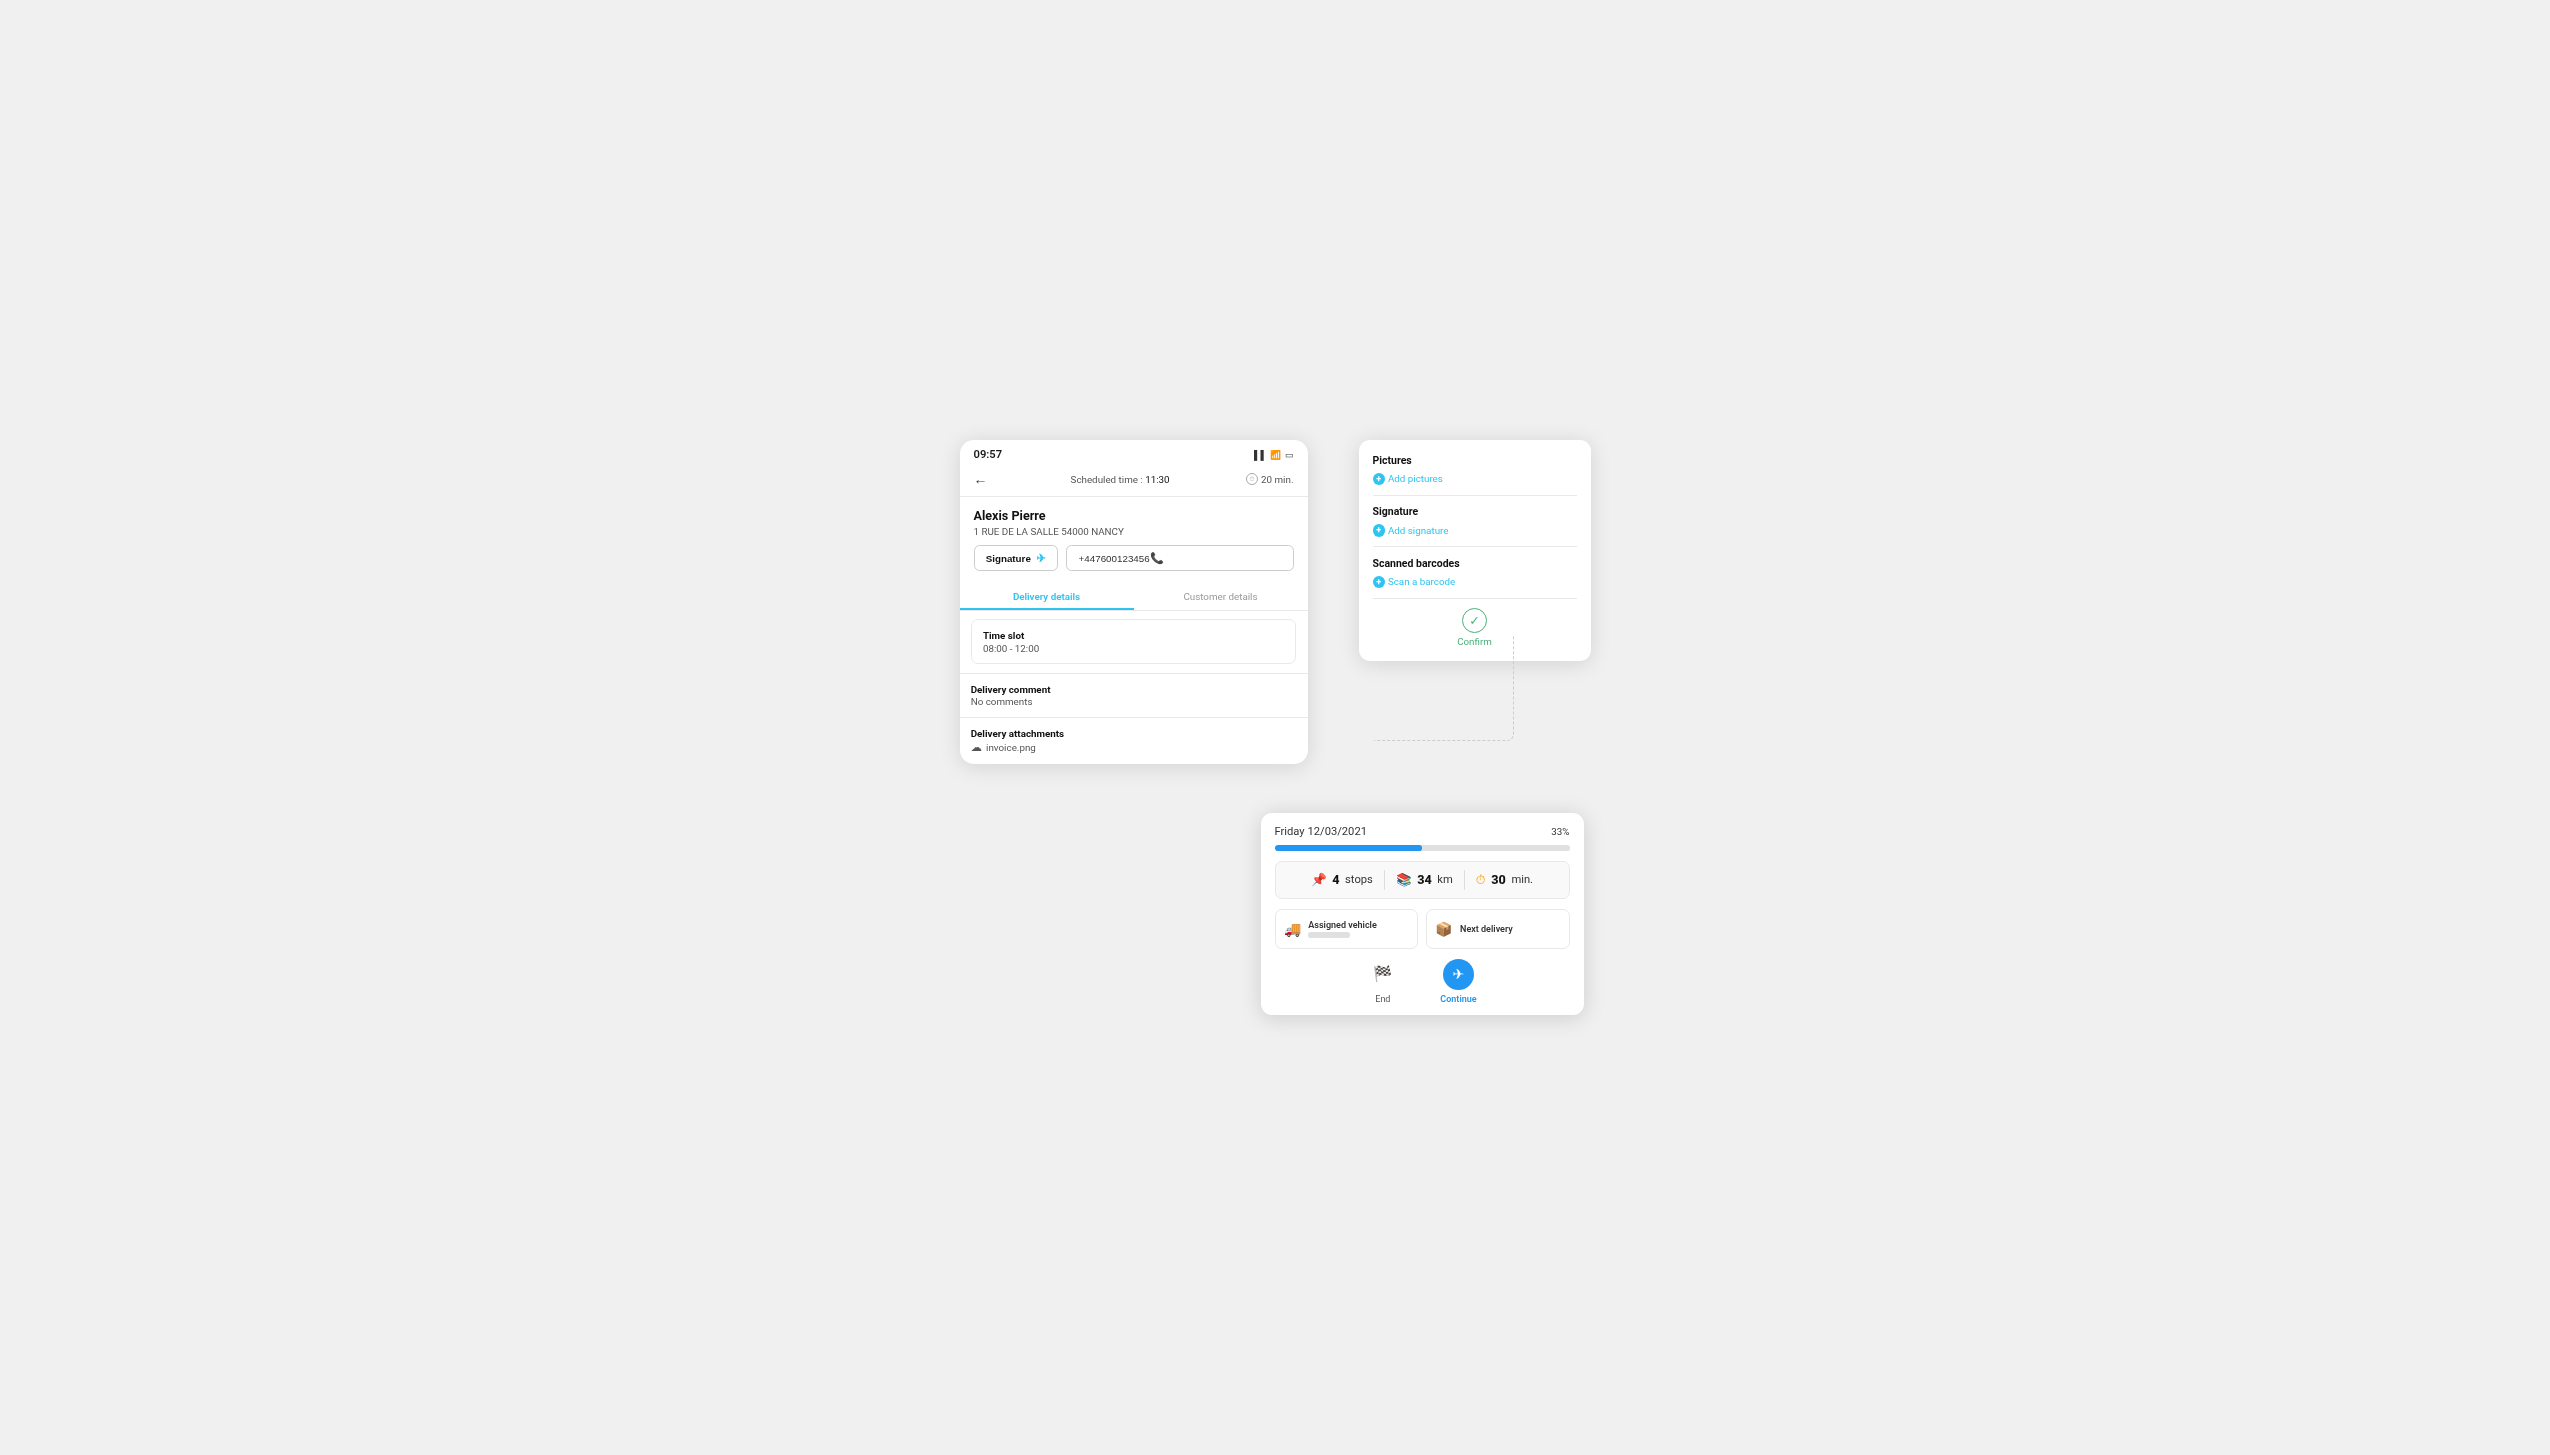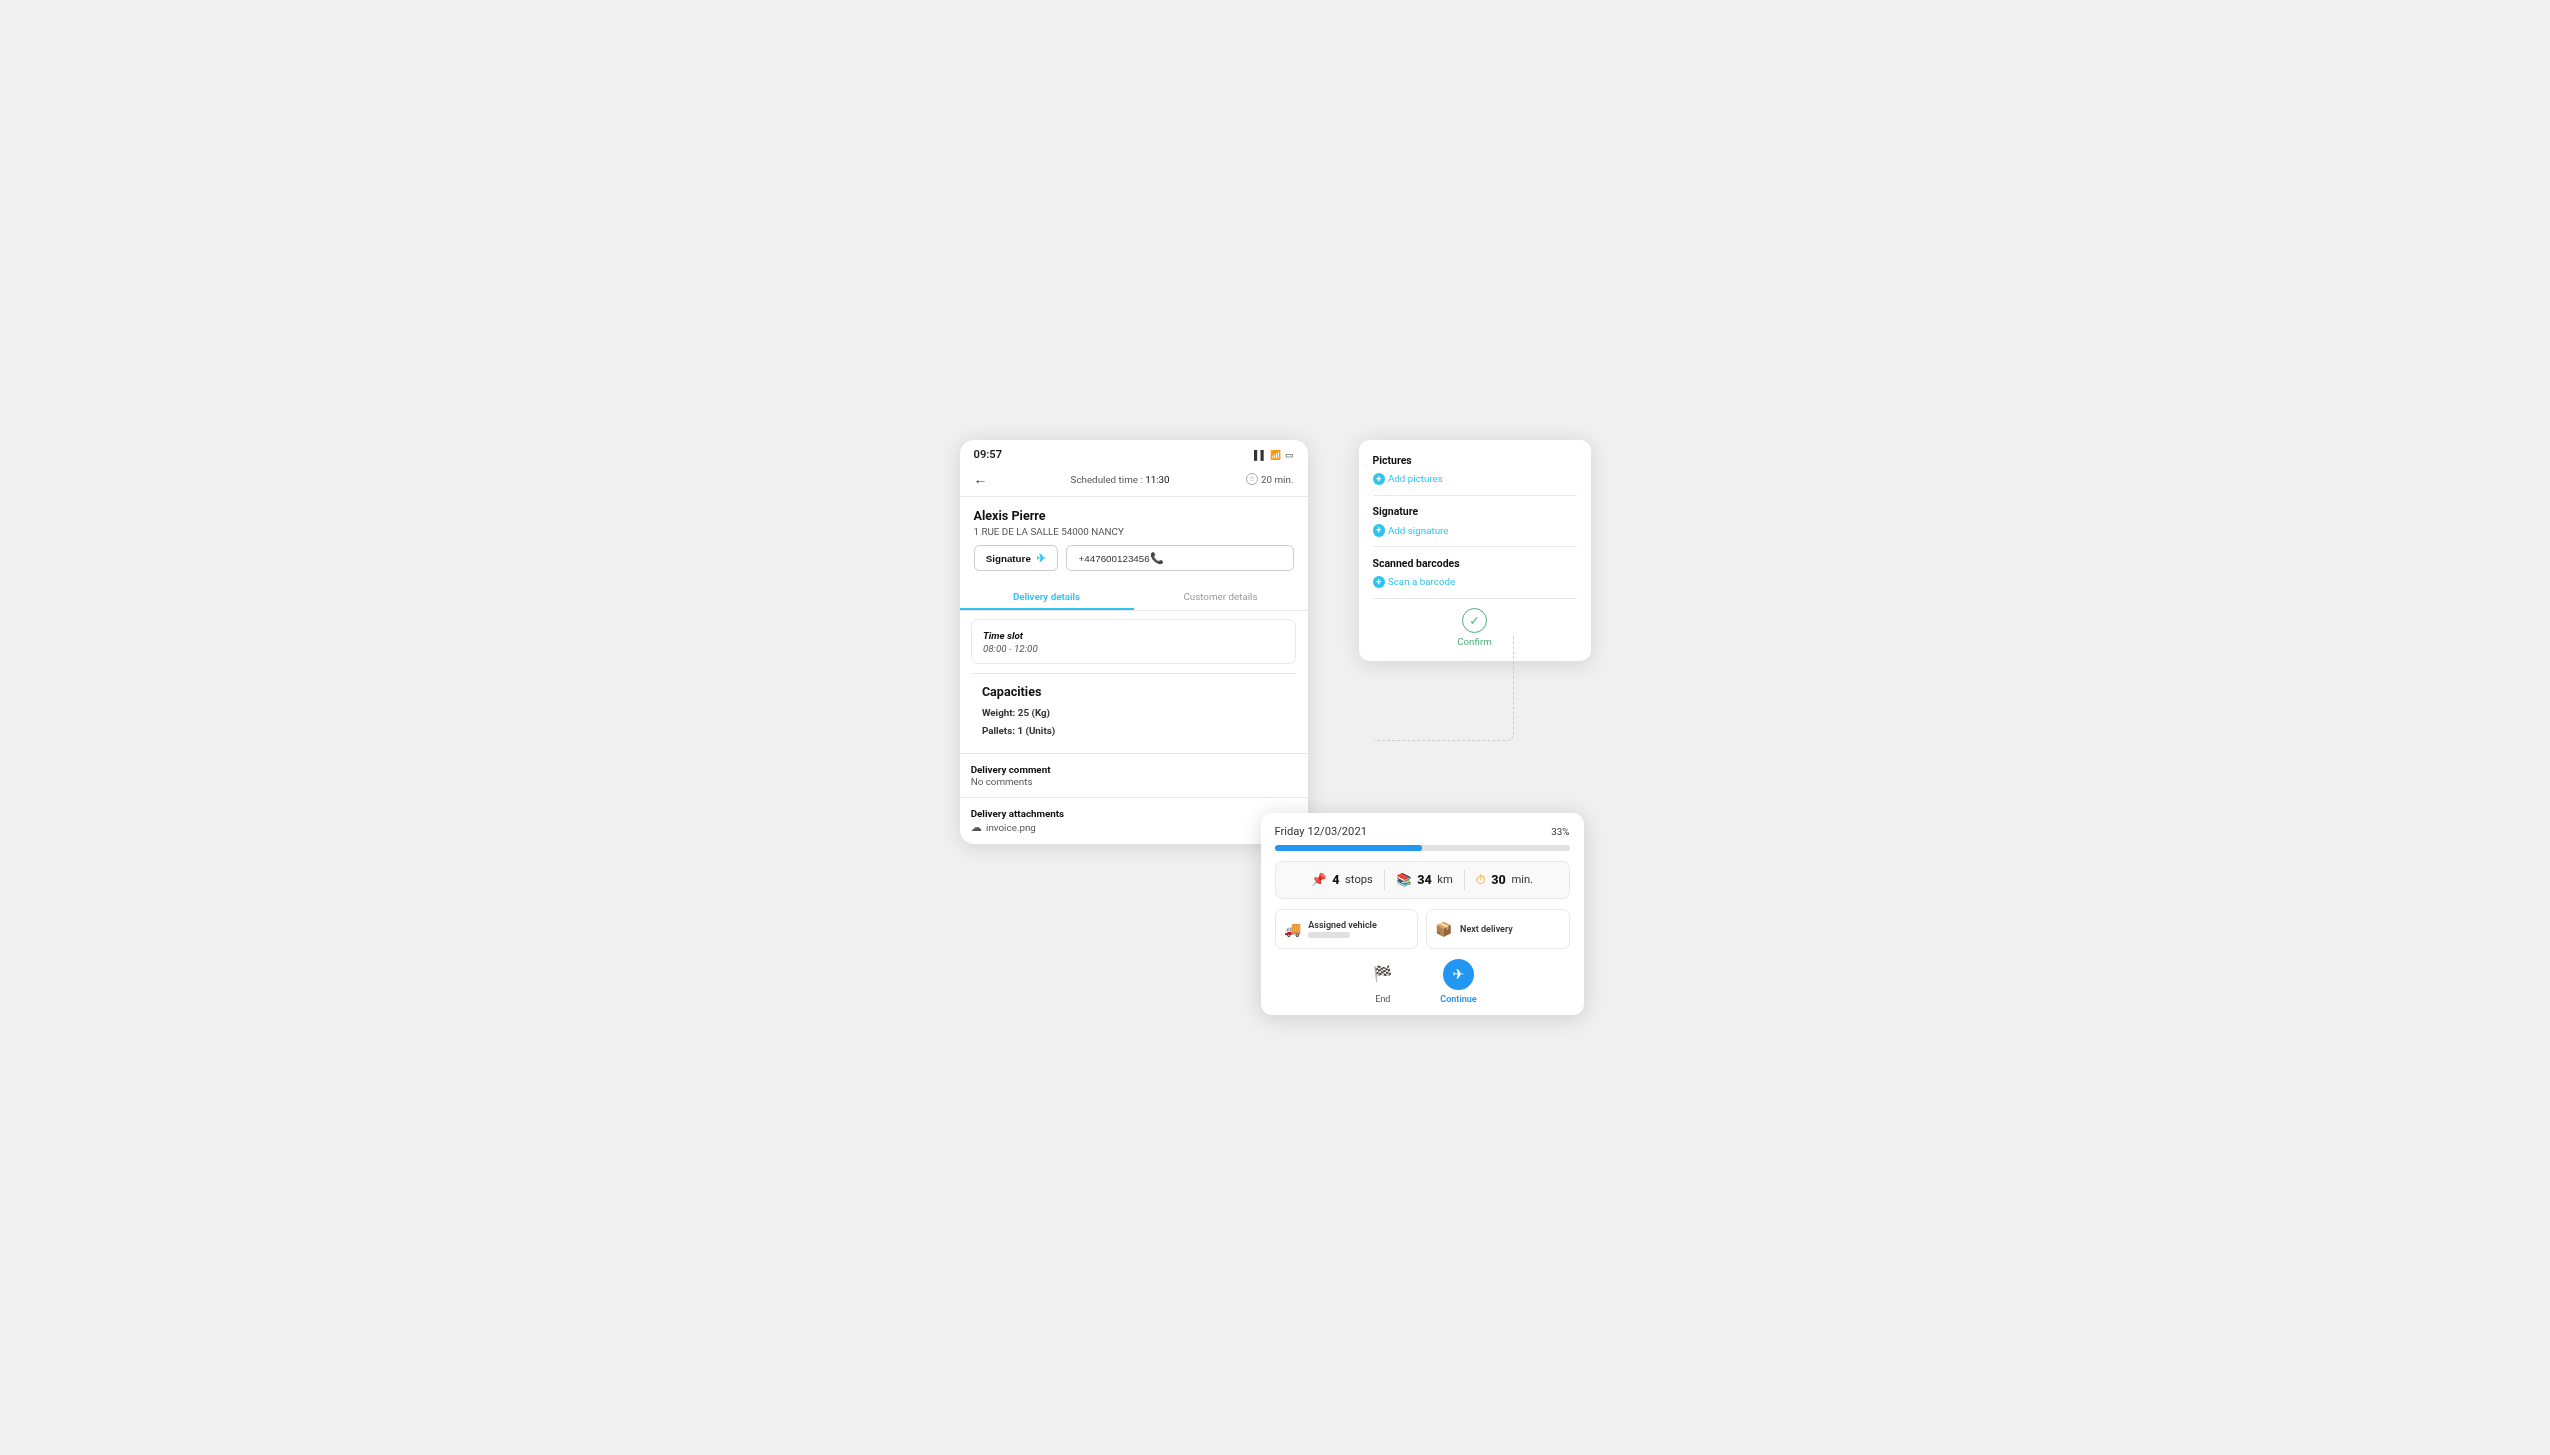--- a/index.html
+++ b/index.html
@@ -177,21 +177,20 @@
       background: #2ec4f0;
     }
 
     
     .section-card {
       margin: 8.4px 11.2px;
       background: #fff;
       border-radius: 7px;
       border: 0.7px solid #e8e8e8;
       padding: 9.8px 11.2px;
-      font-style: italic;
     }
     .section-label {
       font-size: 9.8px;
       font-weight: 700;
       color: #111;
       margin-bottom: 1.4px;
     }
     .section-value {
       font-size: 9.8px;
       color: #555;
@@ -498,31 +497,20 @@
       <div class="tab">
         <span>Customer details</span>
       </div>
     </div>
 
     <div class="section-card">
       <div class="section-label">Time slot</div>
       <div class="section-value">08:00 - 12:00</div>
     </div>
 
-    <div class="capacities-section">
-      <div class="capacities-title">Capacities</div>
-      <div class="cap-row">
-        <span>Weight:</span>
-        <span>25 (Kg)</span>
-      </div>
-      <div class="cap-row">
-        <span>Pallets:</span>
-        <span>1 (Units)</span>
-      </div>
-    </div>
 
     <div class="delivery-comment-section">
       <div class="section-label">Delivery comment</div>
       <div class="section-value">No comments</div>
     </div>
 
     <div class="delivery-attachment-section">
       <div class="section-label">Delivery attachments</div>
       <div style="display:flex; align-items:center; gap:4.2px; margin-top:2.8px;">
         <span style="color:#555; font-size:11.2px;">☁</span>

